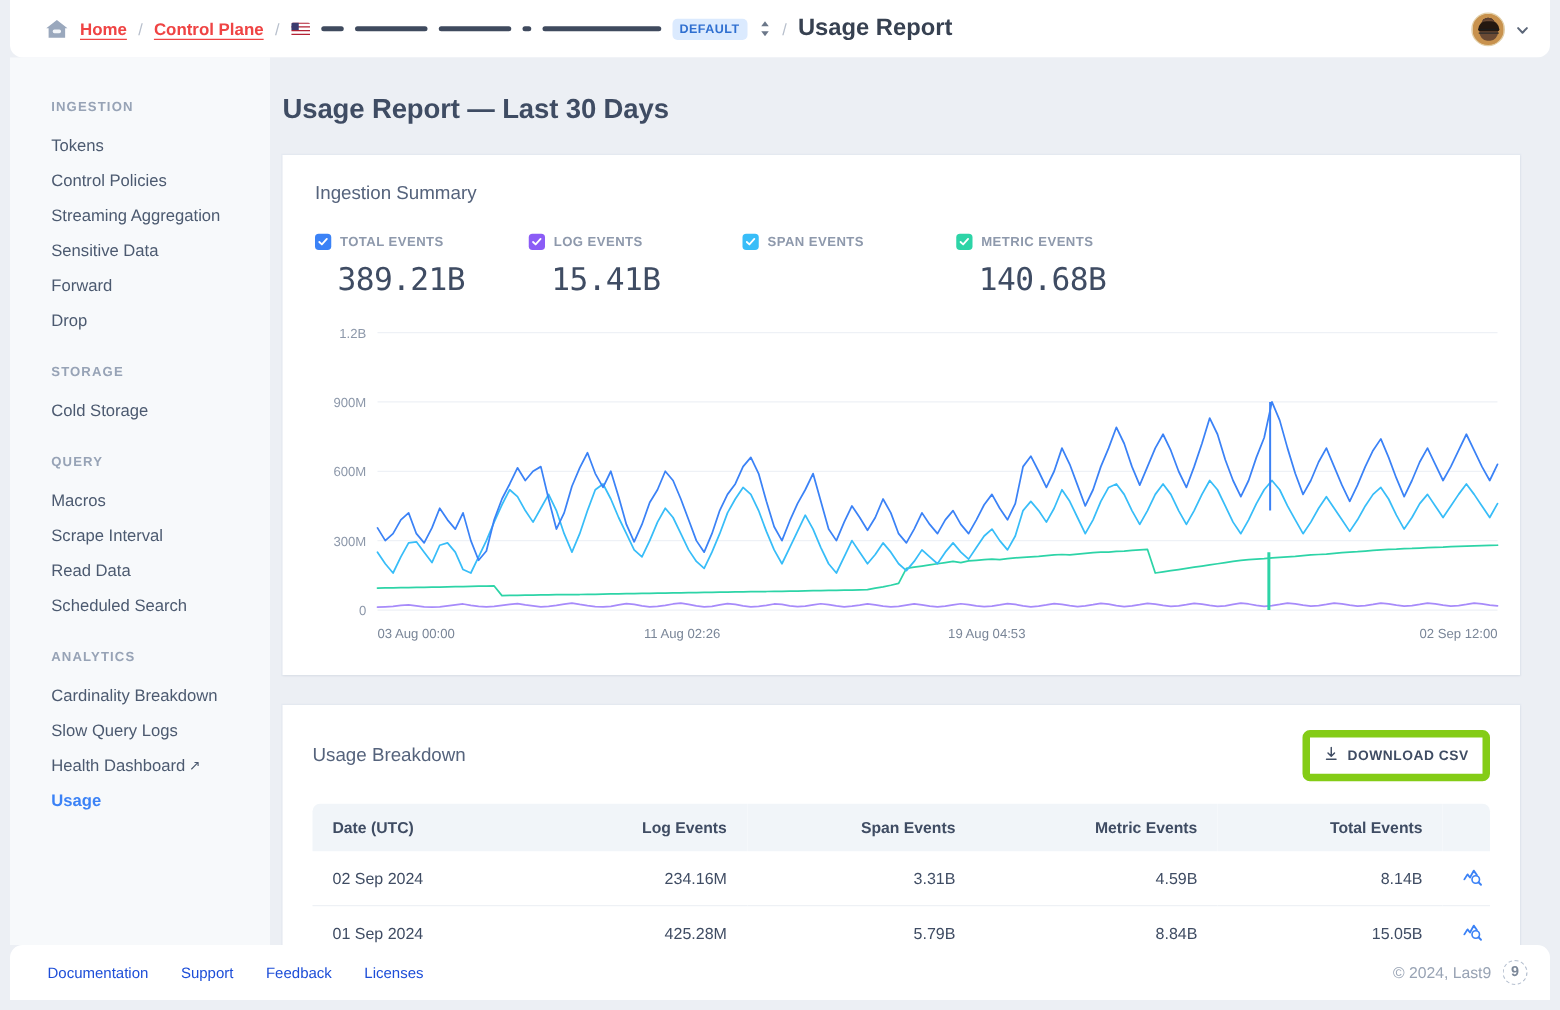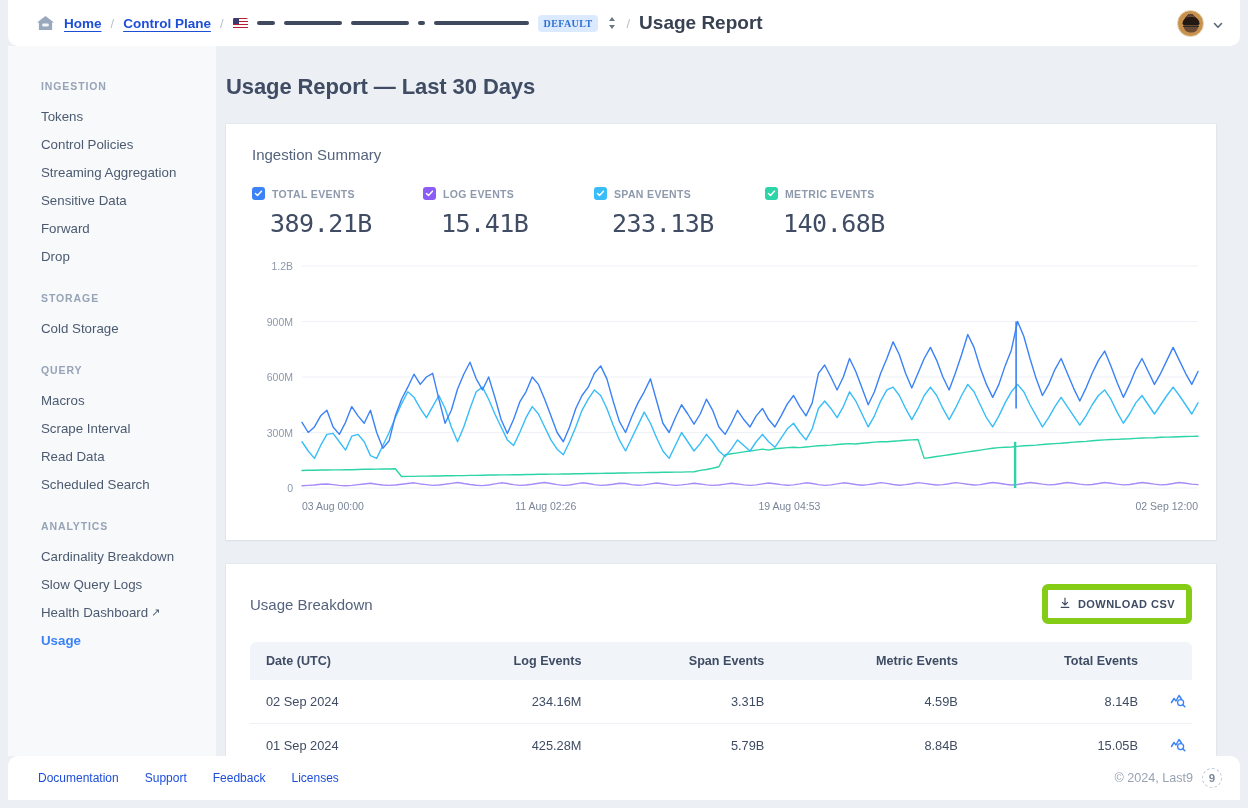--- a/index.html
+++ b/index.html
@@ -20,40 +20,40 @@
   .topbar {
     position: absolute; left: 8px; top: 0; width: 1232px; height: 46px;
     background: #ffffff;
     border-bottom-left-radius: 10px; border-bottom-right-radius: 10px;
     display: flex; align-items: center;
     padding: 0 16px 0 28px;
   }
   .crumbs { display: flex; align-items: center; gap: 9px; flex: 1; min-width: 0; }
   .home-icon { width: 19px; height: 17px; position: relative; display:block; }
   .crumb-link {
-    font-size: 13.5px; font-weight: 700; color: #1d4ed8;
+    font-size: 13.5px; font-weight: 700; color: #ef4444;
     text-decoration: underline; text-underline-offset: 3px;
     text-decoration-thickness: 1.2px; white-space: nowrap;
   }
   .crumb-sep { color: #b7bfcc; font-size: 13px; font-weight: 400; }
   .crumb-current { font-size: 19px; font-weight: 700; color: #374151; white-space: nowrap; }
   .flag {
     width: 15px; height: 11px; border-radius: 1.5px; overflow: hidden;
     position: relative; display: inline-block; flex: none;
     background: #fff;
   }
   .flag .stripe { position: absolute; left: 0; width: 100%; height: 1.57px; background: #b22234; }
   .flag .canton { position: absolute; left: 0; top: 0; width: 6.5px; height: 6.2px; background: #3c3b6e; }
   .redact {
     display: inline-block; height: 4px; border-radius: 2px;
     background: #3f4a5e; flex: none;
   }
   .badge-default {
     background: #dbeafe; color: #2f6fd0; font-size: 10px; font-weight: 700;
-    letter-spacing: .4px; padding: 3px 6px; border-radius: 4px; flex: none; font-family: Liberation Serif, serif;
+    letter-spacing: .4px; padding: 3px 6px; border-radius: 4px; flex: none;
   }
   .updown { width: 10px; height: 18px; flex: none; }
   .avatar-wrap { display: flex; align-items: center; gap: 8px; flex: none; }
   .avatar {
     width: 27px; height: 27px; border-radius: 50%;
     background: radial-gradient(circle at 50% 34%, #5b4032 0 26%, #c8924e 27% 100%);
     overflow: hidden; position: relative; border: 1px solid #e2cfa8;
   }
   .avatar .face {
     position: absolute; left: 50%; top: 52%; transform: translate(-50%,-50%);
@@ -307,21 +307,20 @@
           </div>
           <div class="metric">
             <div class="metric-head">
               <span class="cbox" style="background: rgb(56, 189, 248);">
                 <svg viewBox="0 0 10 10">
                   <path d="M1.6 5.1 L3.9 7.3 L8.3 2.4" stroke="#ffffff" stroke-width="1.6" fill="none" stroke-linecap="round" stroke-linejoin="round"></path>
                 </svg>
               </span>
               <span class="metric-label">SPAN EVENTS</span>
             </div>
-            <div class="metric-value">233.13B</div>
           </div>
           <div class="metric">
             <div class="metric-head">
               <span class="cbox" style="background: rgb(45, 212, 167);">
                 <svg viewBox="0 0 10 10">
                   <path d="M1.6 5.1 L3.9 7.3 L8.3 2.4" stroke="#ffffff" stroke-width="1.6" fill="none" stroke-linecap="round" stroke-linejoin="round"></path>
                 </svg>
               </span>
               <span class="metric-label">METRIC EVENTS</span>
             </div>

